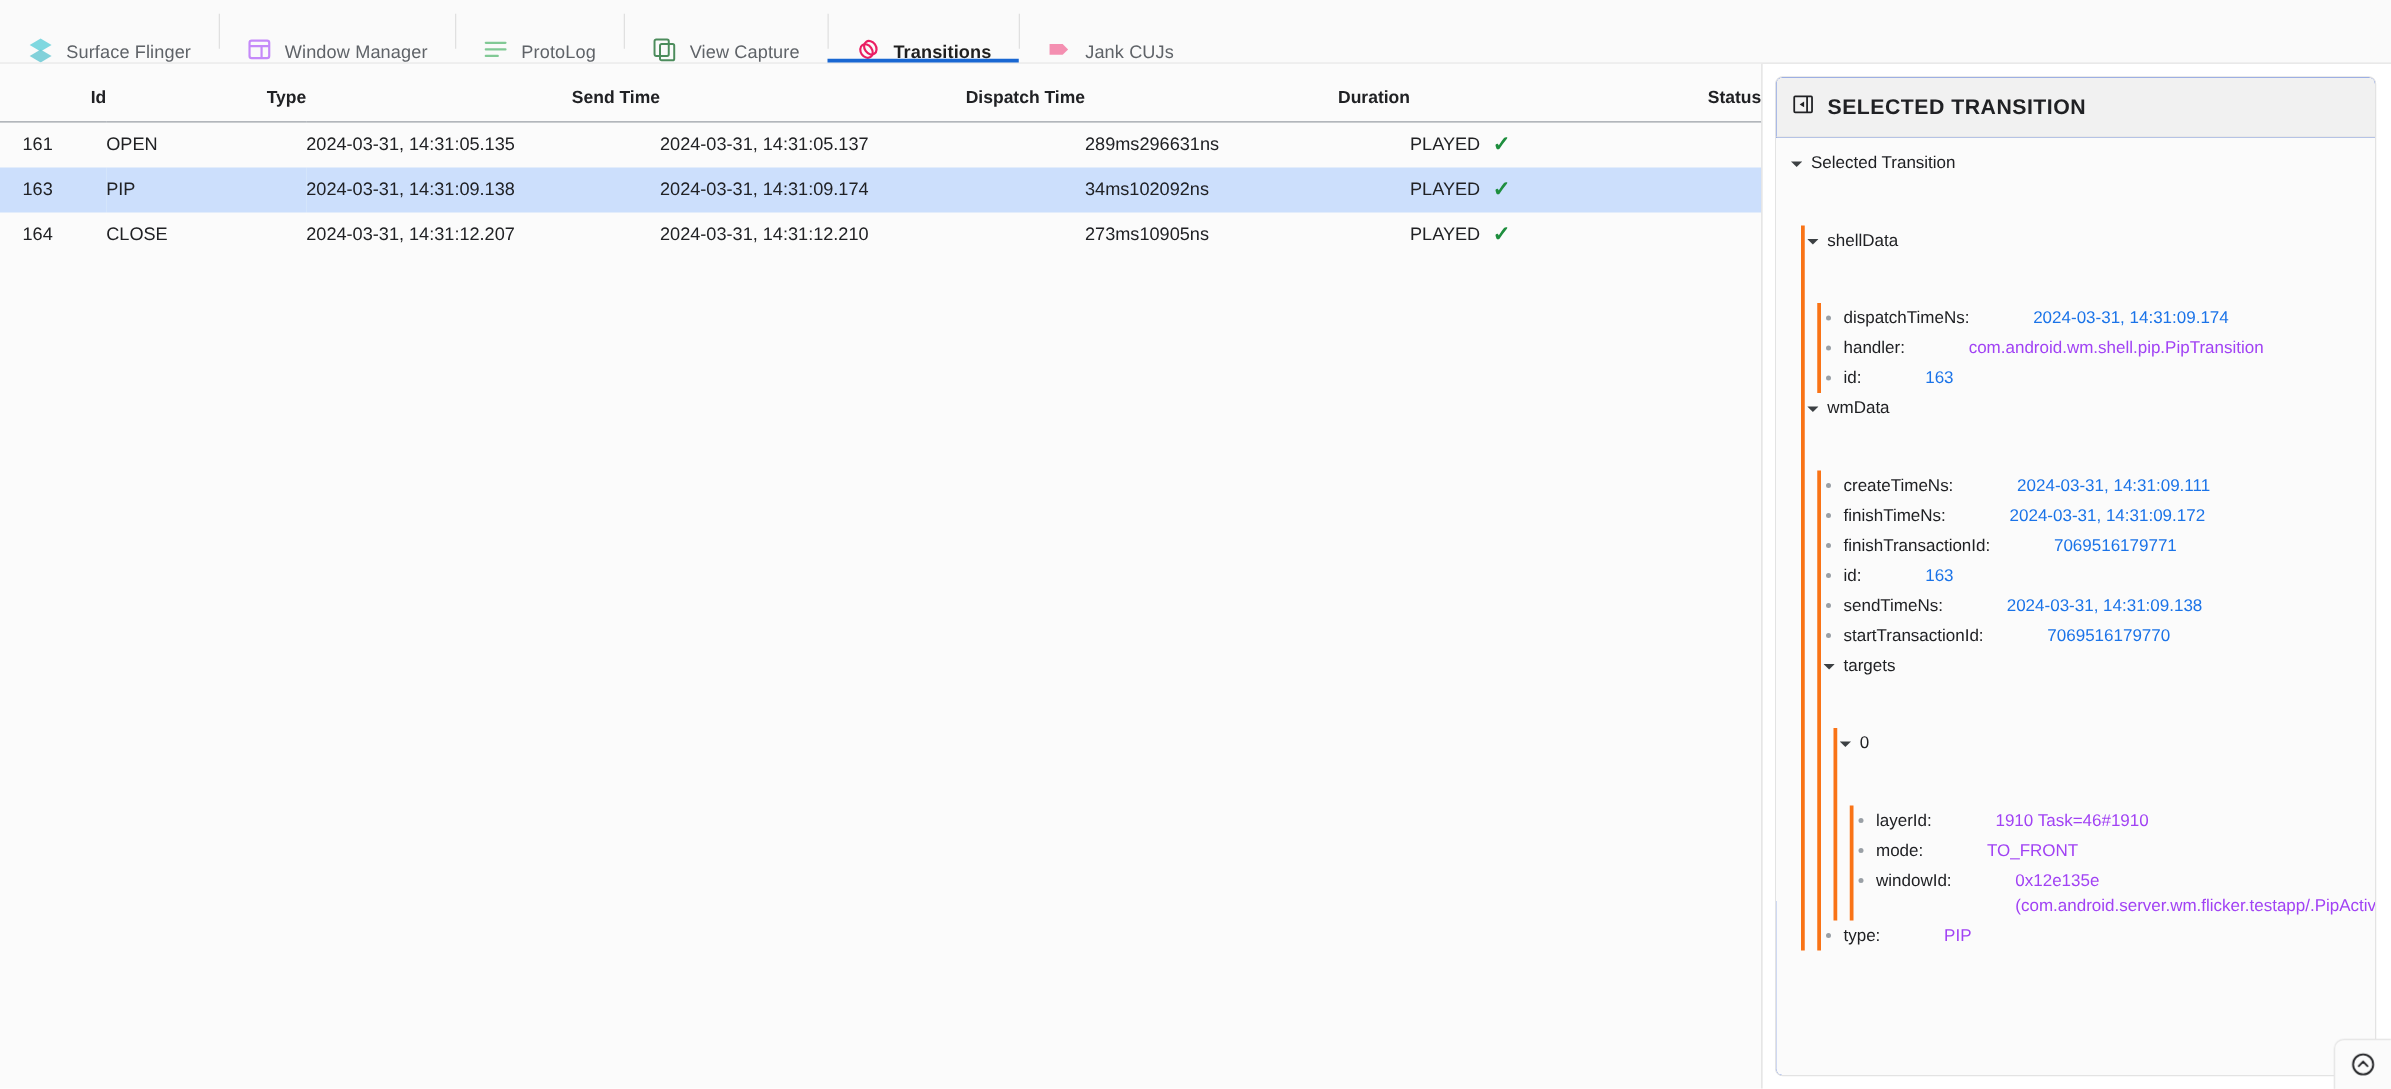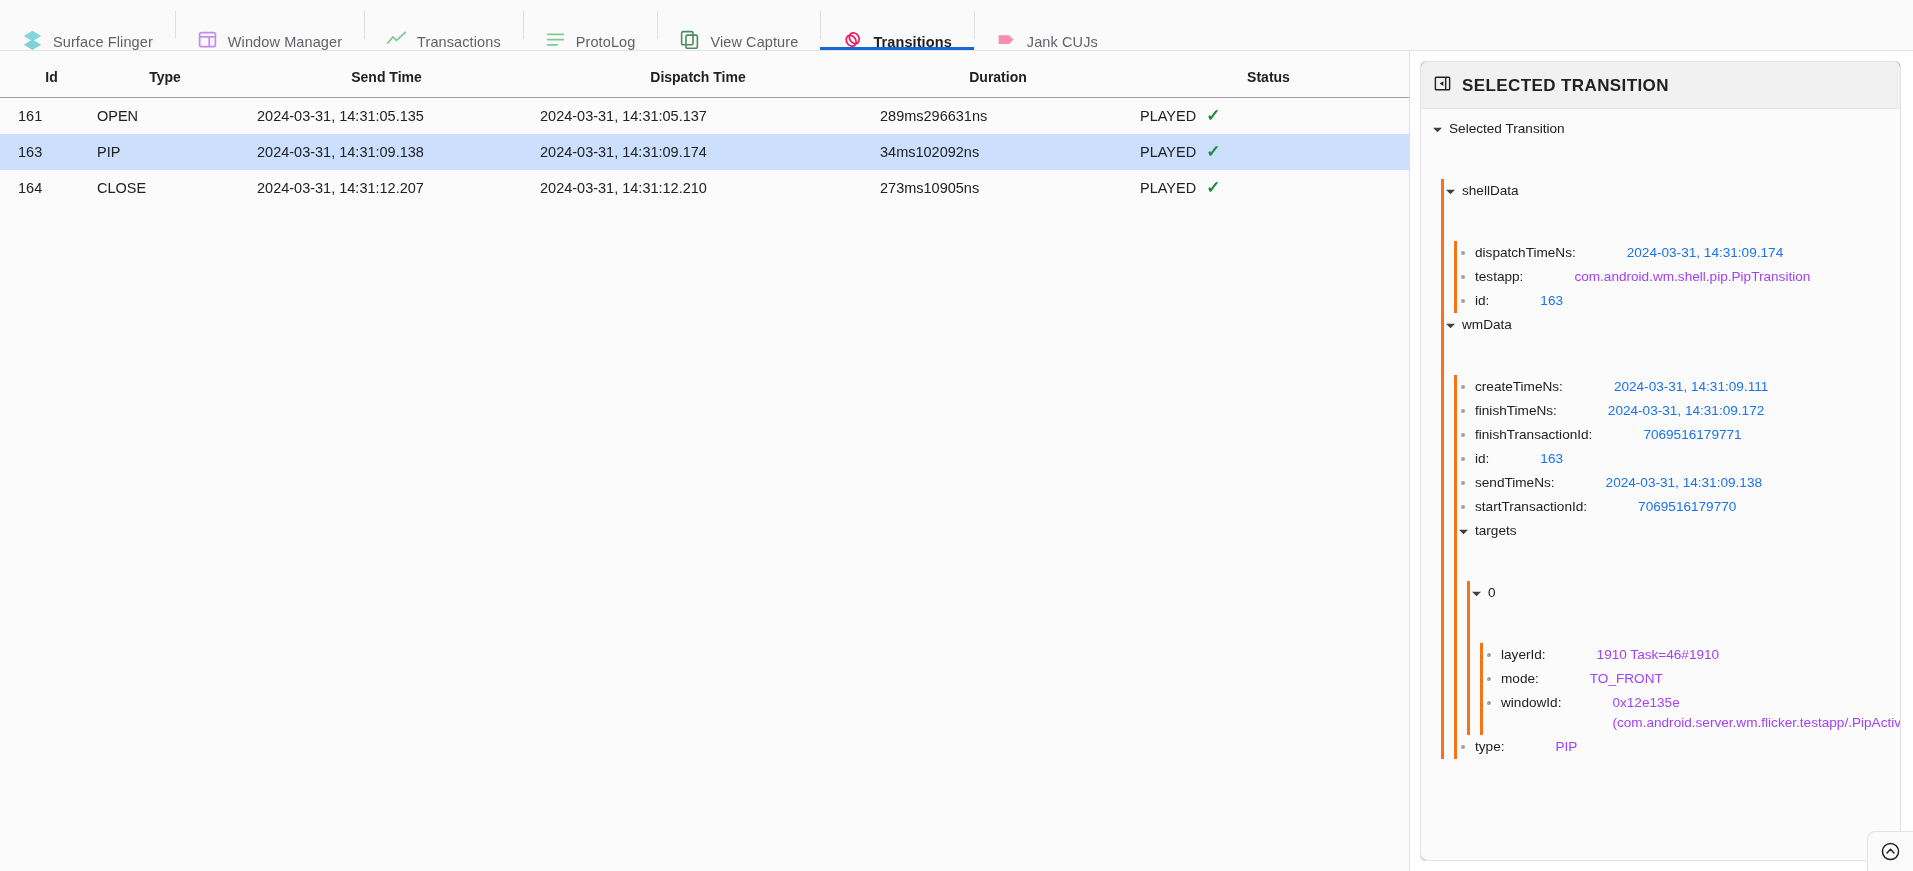--- a/index.html
+++ b/index.html
@@ -66,30 +66,30 @@
     overflow: hidden;
     position: relative;
   }
   table.tx {
     width: 100%;
     border-collapse: collapse;
     table-layout: fixed;
     font-size: 14.5px;
   }
   table.tx th {
-    text-align: center;
+    text-align: right;
     font-weight: bold;
     color: #202124;
     font-size: 14px;
     padding: 18px 0 12px 0;
     border-bottom: 1px solid #9aa0a6;
     background: #fbfbfb;
   }
   table.tx td {
-    padding: 9px 12px;
+    padding: 9px 0;
     color: #202124;
     vertical-align: middle;
     white-space: nowrap;
   }
   table.tx tbody tr { border-bottom: 1px solid transparent; }
   table.tx tbody tr.selected { background: #ccdffc; }
   .c-id   { width: 85px;  padding-left: 18px !important; }
   .c-type { width: 160px; }
   .c-send { width: 283px; }
   .c-disp { width: 340px; }
@@ -216,28 +216,20 @@
       <span class="ico">
         <svg viewBox="0 0 24 24" width="21" height="21" fill="none" stroke="#c58af9" stroke-width="2">
           <rect x="3" y="4" width="18" height="16" rx="2"></rect>
           <line x1="3" y1="9" x2="21" y2="9"></line>
           <line x1="14" y1="9" x2="14" y2="20"></line>
         </svg>
       </span>
       <span>Window Manager</span>
     </div>
 
-    <div class="tab">
-      <span class="ico">
-        <svg viewBox="0 0 24 24" width="21" height="21" fill="none" stroke="#81c995" stroke-width="2" stroke-linecap="round" stroke-linejoin="round">
-          <polyline points="2,16 8,9 12,13 22,4"></polyline>
-        </svg>
-      </span>
-      <span>Transactions</span>
-    </div>
 
     <div class="tab">
       <span class="ico">
         <svg viewBox="0 0 24 24" width="21" height="21" stroke="#81c995" stroke-width="2" stroke-linecap="round">
           <line x1="3" y1="6" x2="21" y2="6"></line>
           <line x1="3" y1="12" x2="21" y2="12"></line>
           <line x1="3" y1="18" x2="14" y2="18"></line>
         </svg>
       </span>
       <span>ProtoLog</span>
@@ -383,21 +375,21 @@
                       <span class="key">dispatchTimeNs:</span>
                       <span class="val time">2024-03-31, 14:31:09.174</span>
                     </span>
                   </div>
 
                   <div class="node-row">
                     <span class="bullet">
                         <i></i>
                       </span>
                     <span class="leaf-wrap">
-                      <span class="key">testapp:</span>
+                      <span class="key">handler:</span>
                       <span class="val str">com.android.wm.shell.pip.PipTransition</span>
                     </span>
                   </div>
 
                   <div class="node-row">
                     <span class="bullet">
                         <i></i>
                       </span>
                     <span class="leaf-wrap">
                       <span class="key">id:</span>

